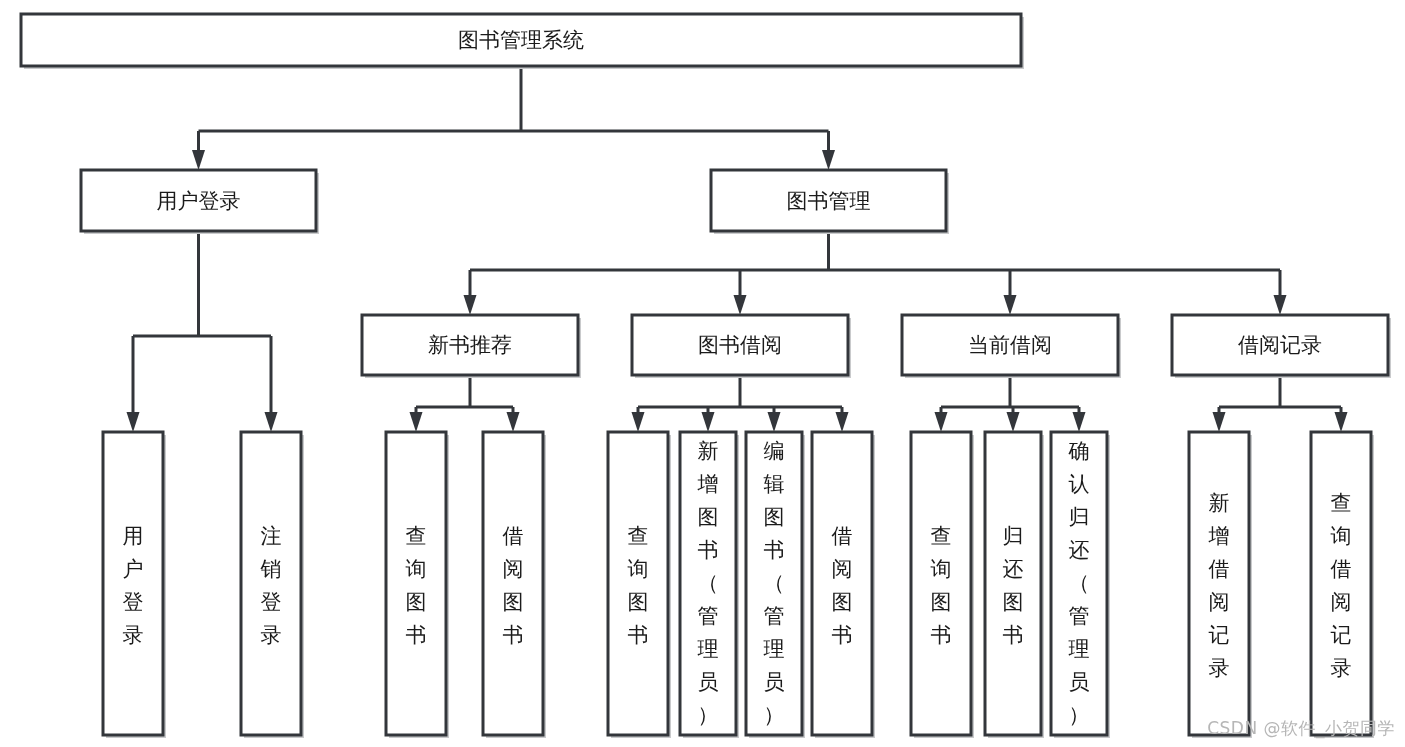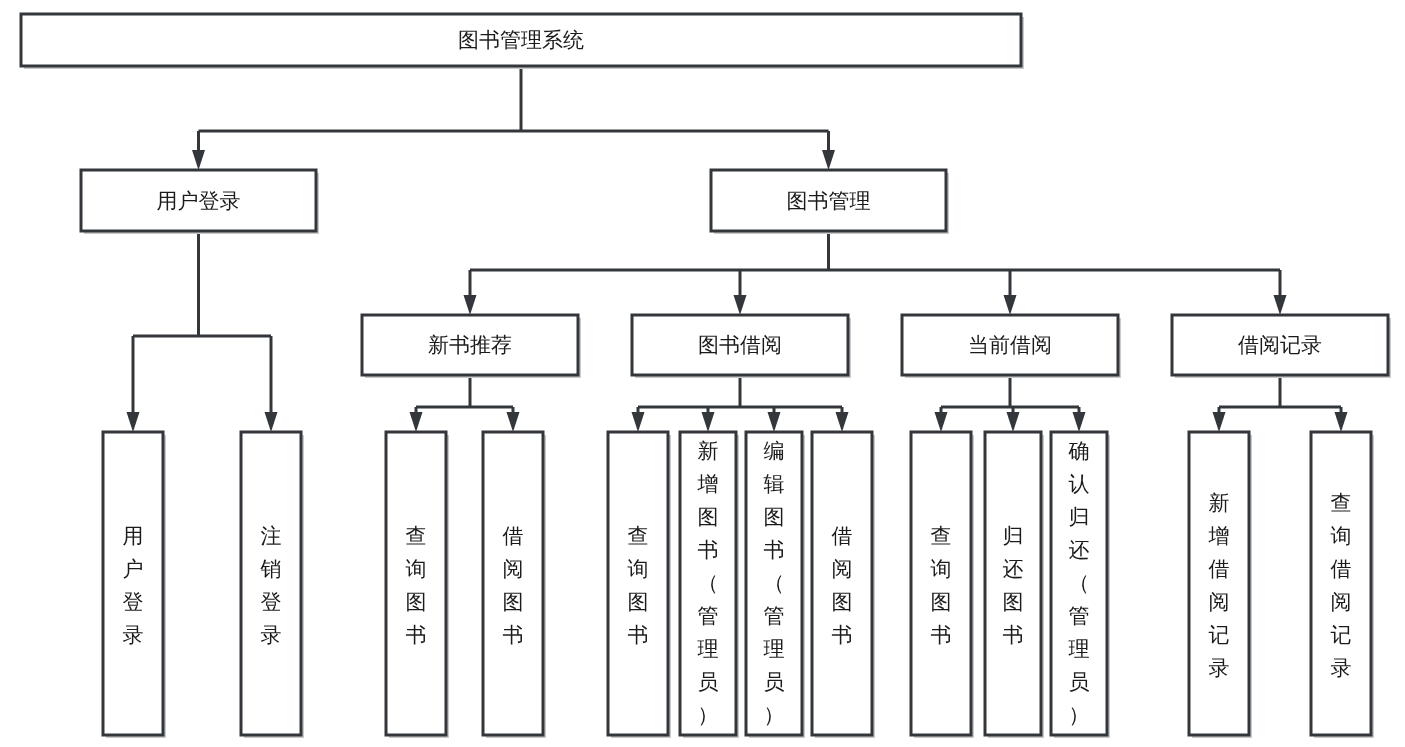--- a/index.html
+++ b/index.html
@@ -237,13 +237,14 @@
           <rect x="1189" y="432" width="60" height="303" class="node-box"></rect>
           <text x="1219" class="node-label-vertical" y="510.24"><tspan x="1219" y="510.24">新</tspan><tspan x="1219" y="543.24">增</tspan><tspan x="1219" y="576.24">借</tspan><tspan x="1219" y="609.24">阅</tspan><tspan x="1219" y="642.24">记</tspan><tspan x="1219" y="675.24">录</tspan></text>
         </g>
         <g>
           <rect x="1314" y="435" width="60" height="303" class="node-shadow"></rect>
           <rect x="1311" y="432" width="60" height="303" class="node-box"></rect>
           <text x="1341" class="node-label-vertical" y="510.24"><tspan x="1341" y="510.24">查</tspan><tspan x="1341" y="543.24">询</tspan><tspan x="1341" y="576.24">借</tspan><tspan x="1341" y="609.24">阅</tspan><tspan x="1341" y="642.24">记</tspan><tspan x="1341" y="675.24">录</tspan></text>
         </g>
       </g>
   </svg>
+  <div class="watermark">CSDN @软件_小贺同学</div>
 </div>
 
 </body></html>

